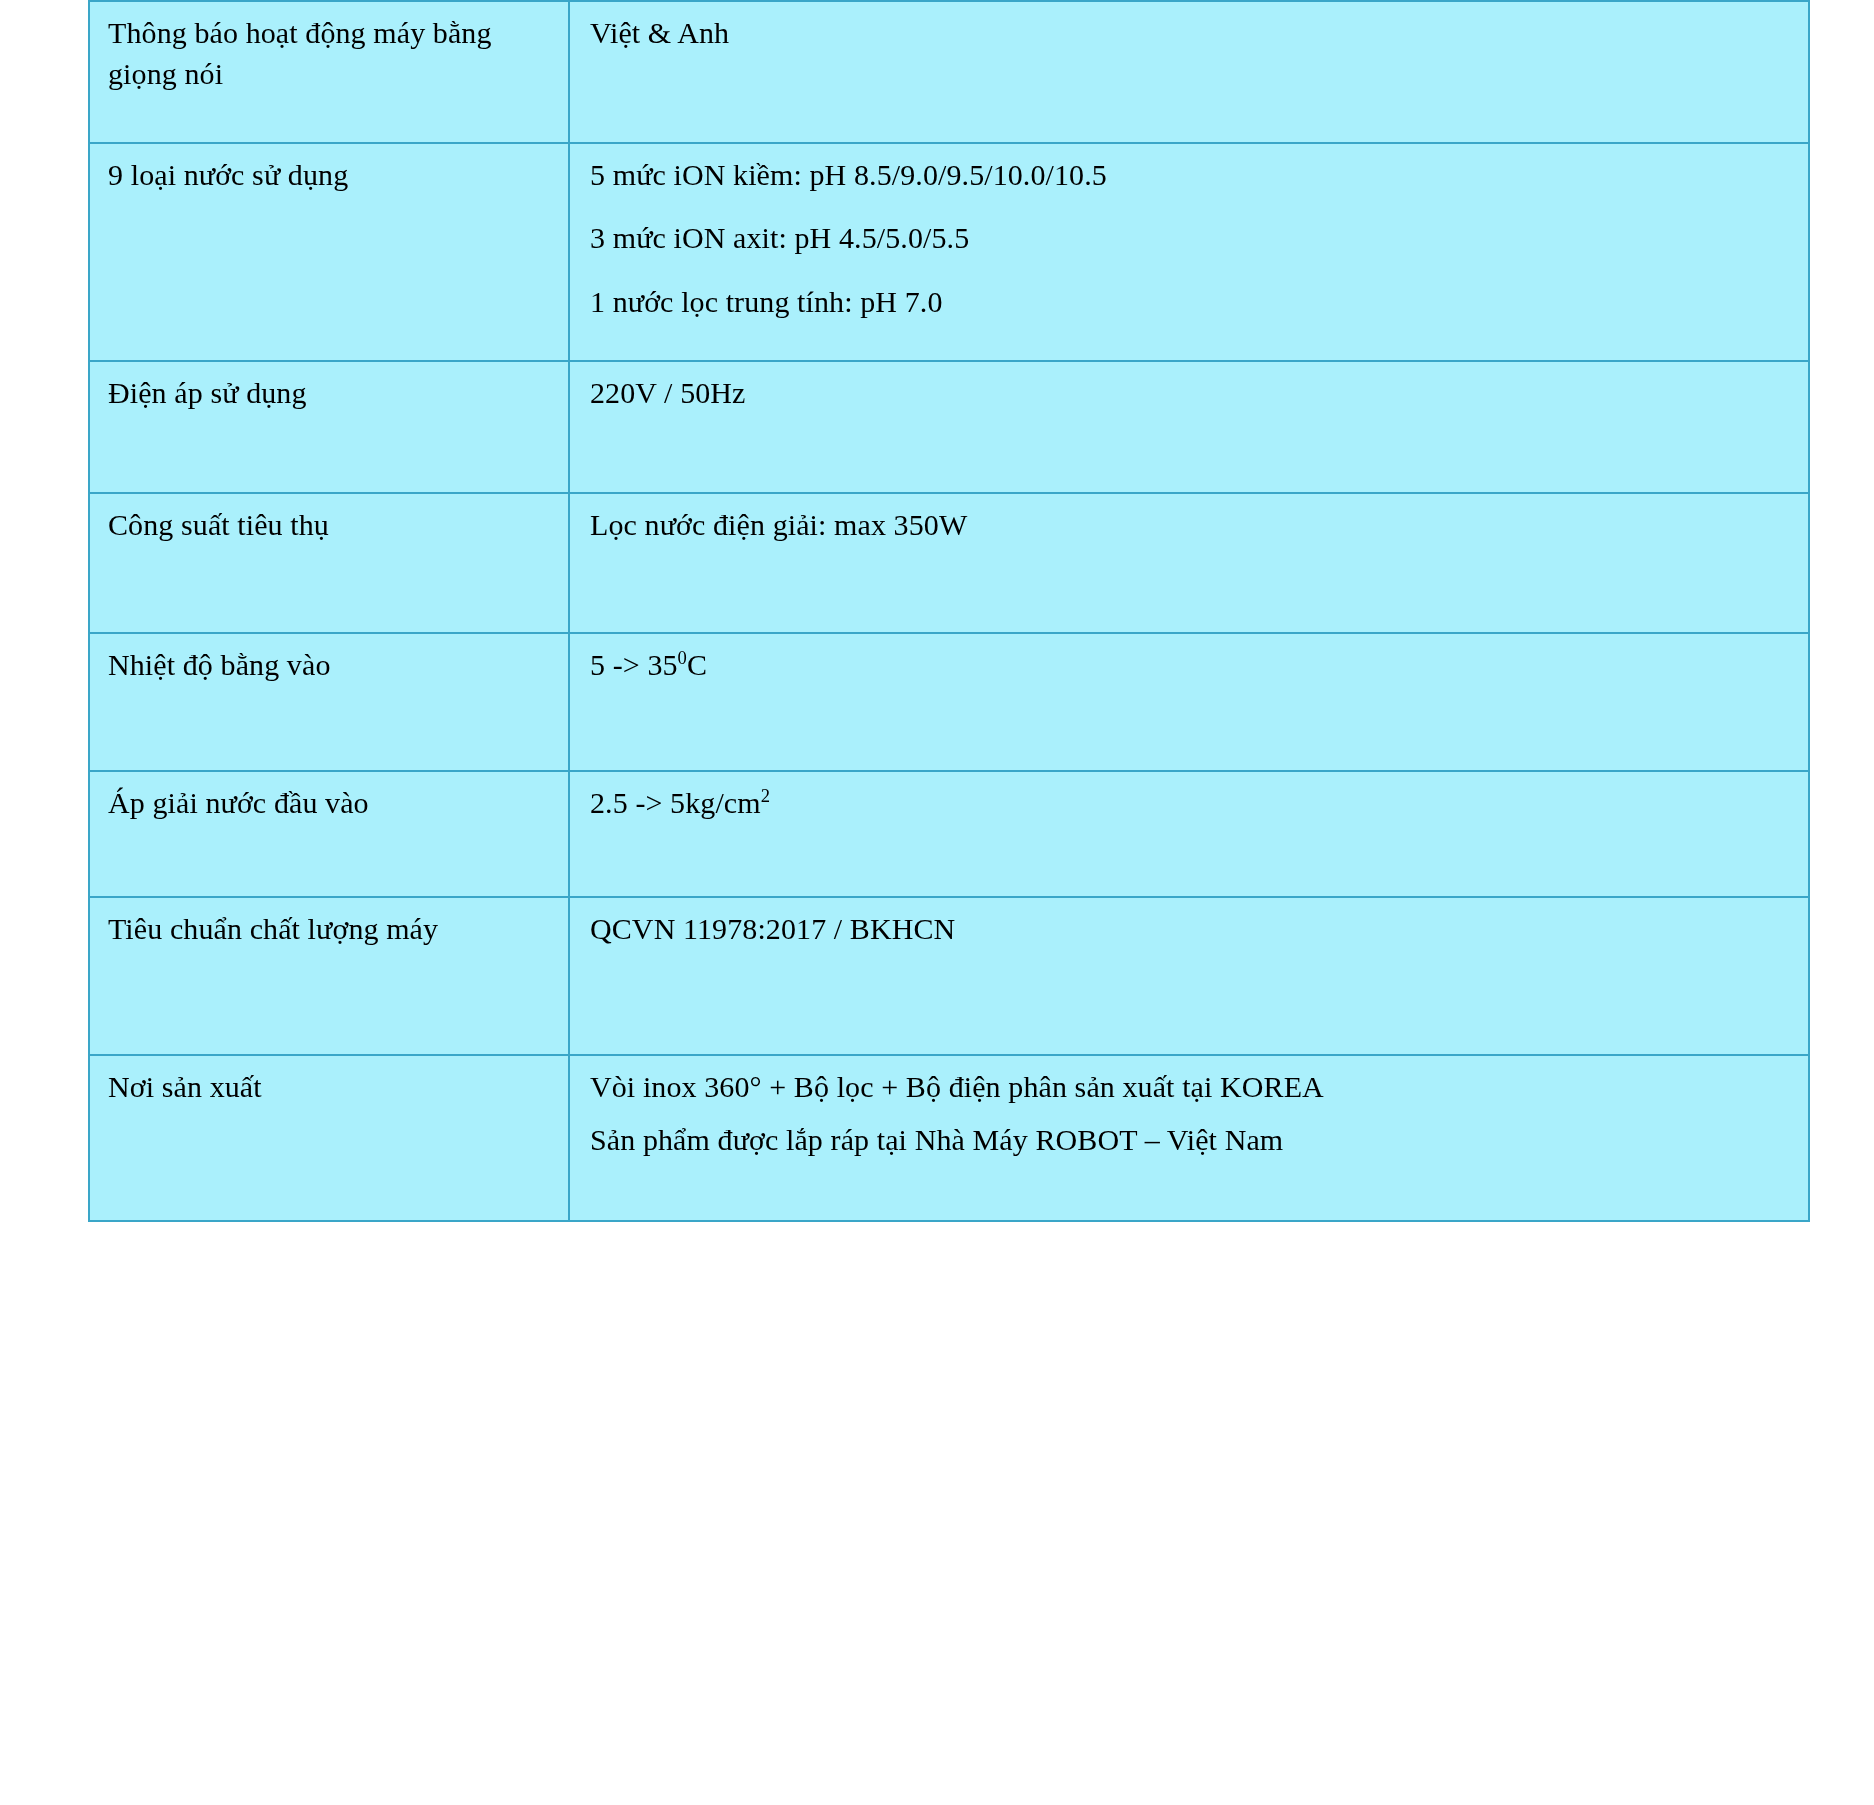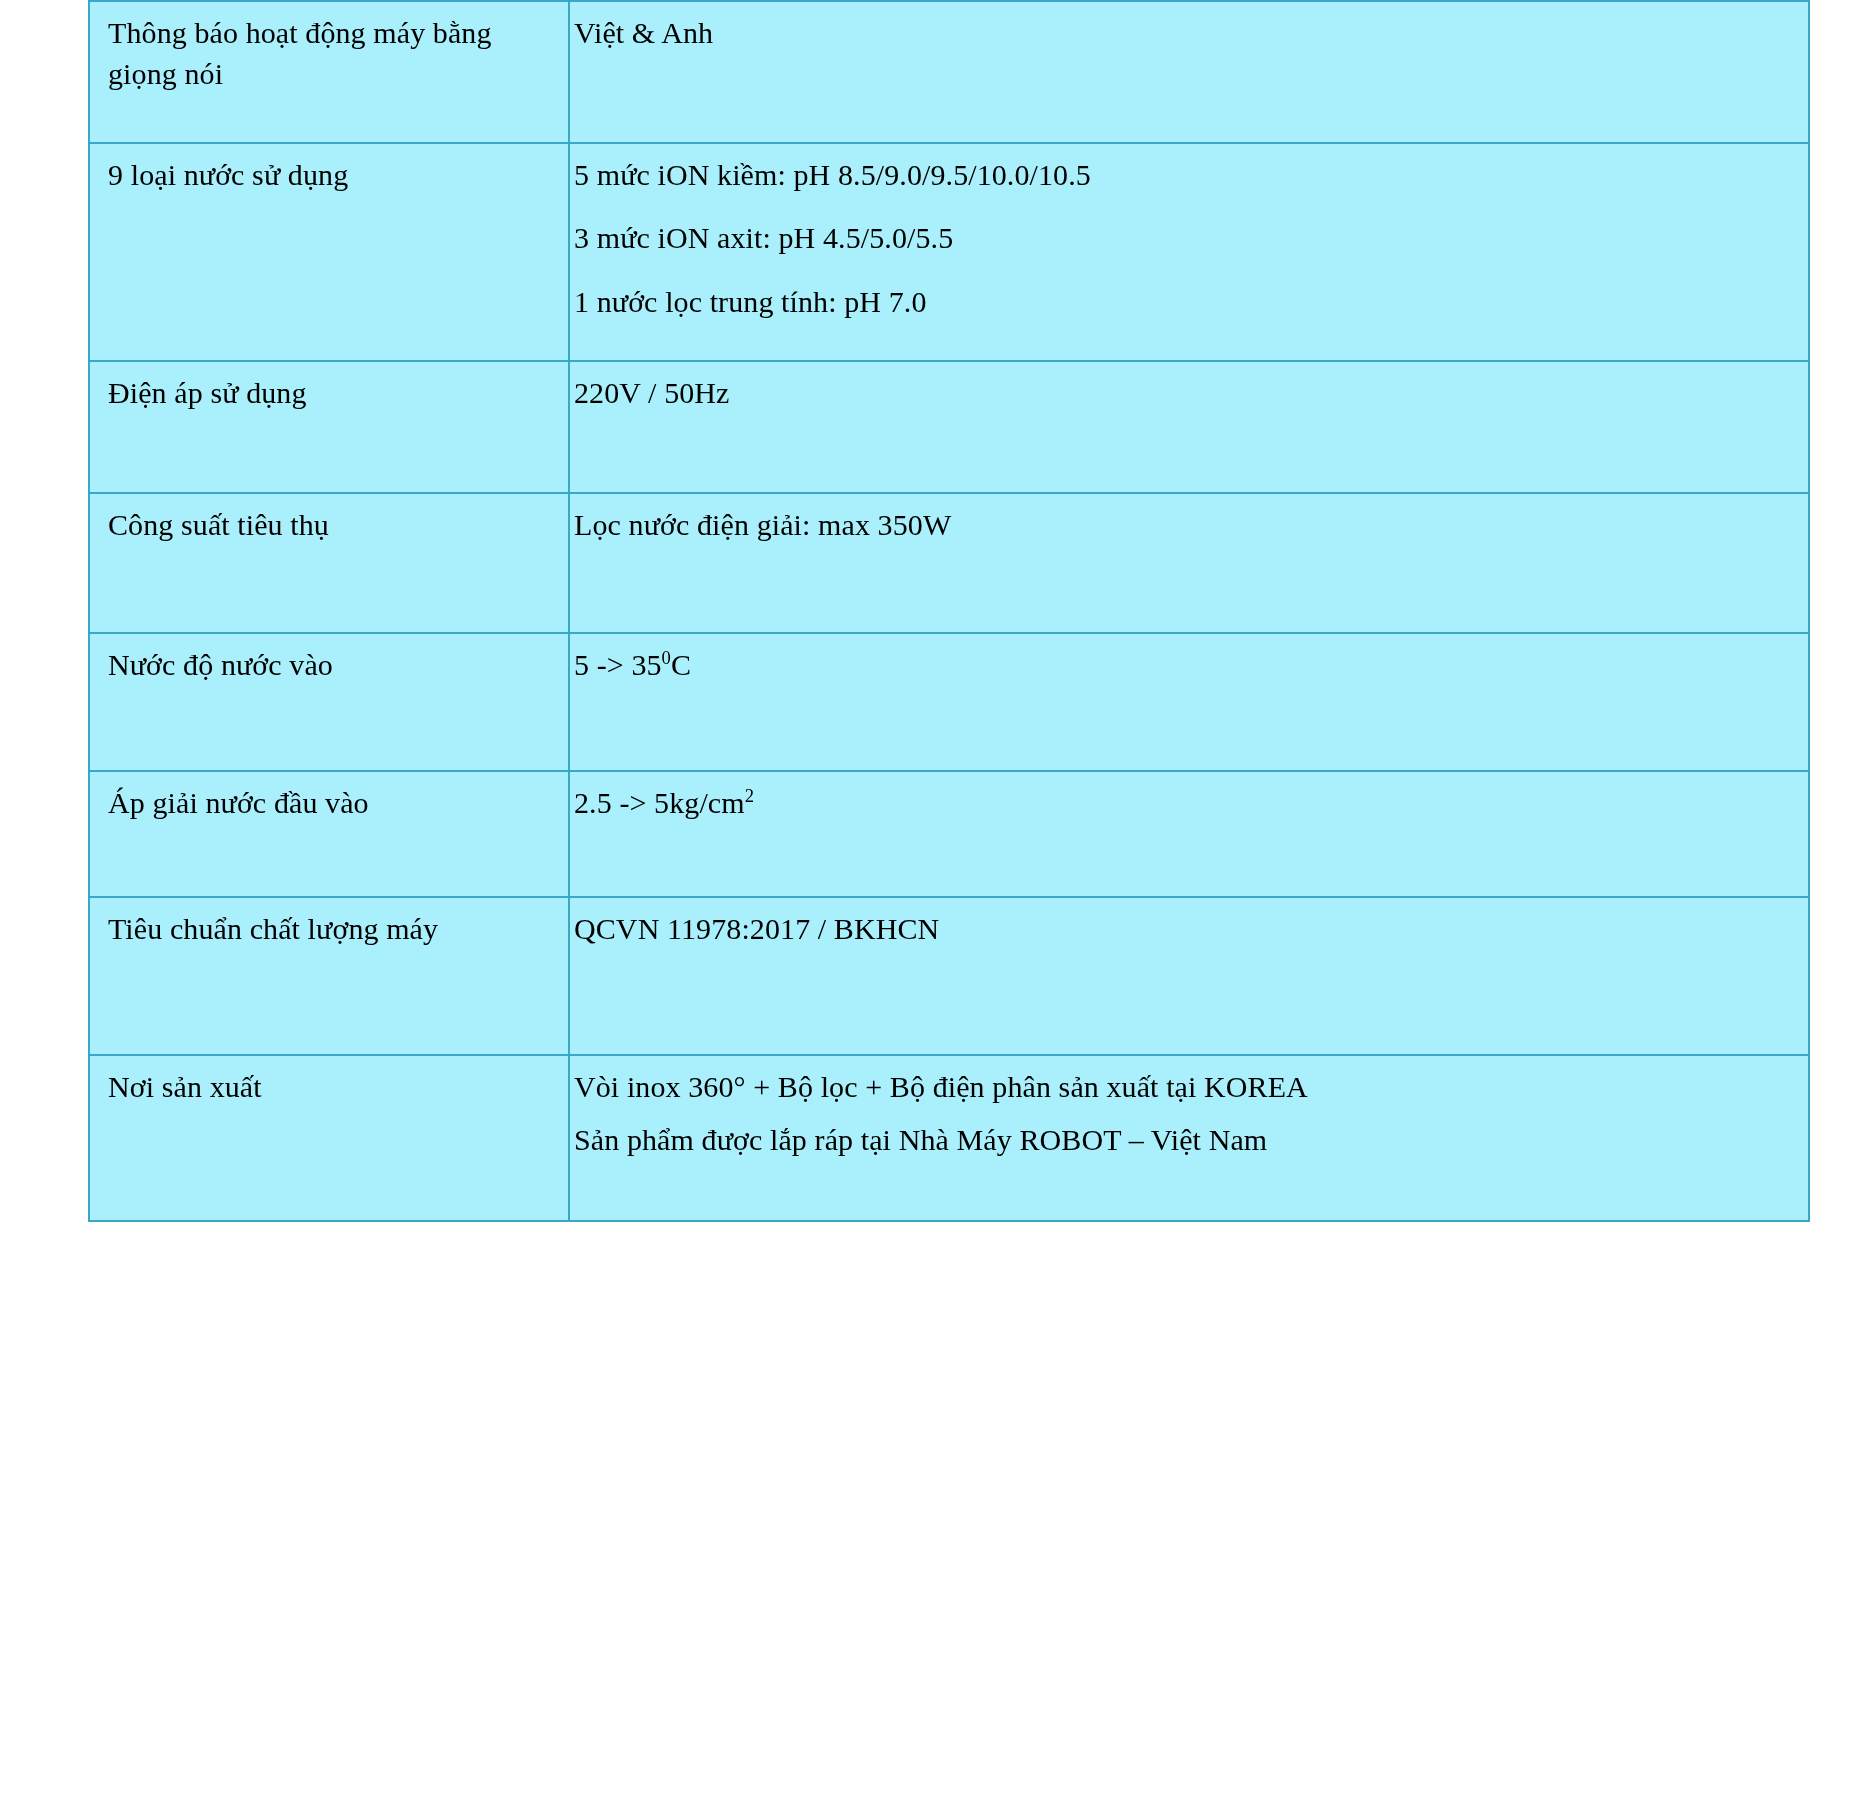--- a/index.html
+++ b/index.html
@@ -37,21 +37,21 @@
     vertical-align: top;
     padding: 10px 14px 10px 16px;
     font-size: 30px;
     line-height: 1.38;
     letter-spacing: 0.1px;
   }
   .spec-table td.label {
     padding-left: 18px;
   }
   .spec-table td.value {
-    padding-left: 4px;
+    padding-left: 20px;
   }
   .row-h1 td { height: 120px; }
   .row-h2 td { height: 196px; }
   .row-h3 td { height: 110px; }
   .row-h4 td { height: 118px; }
   .row-h5 td { height: 116px; }
   .row-h6 td { height: 124px; }
   .row-h7 td { height: 104px; }
   .row-h8 td { height: 136px; }
   .row-h9 td { height: 118px; }
@@ -120,21 +120,21 @@
       </tr>
 
       <tr class="row-h4">
         <td class="label">Công suất tiêu thụ</td>
         <td class="value">
           <span class="line">Lọc nước điện giải: max 350W</span>
         </td>
       </tr>
 
       <tr class="row-h5">
-        <td class="label">Nước độ nước vào</td>
+        <td class="label">Nhiệt độ bằng vào</td>
         <td class="value">
           <span>5 -&gt; 35</span><sup>0</sup><span>C</span>
         </td>
       </tr>
 
 
       <tr class="row-h7">
         <td class="label">Áp giải nước đầu vào</td>
         <td class="value">
           <span>2.5 -&gt; 5kg/cm</span><sup>2</sup>

